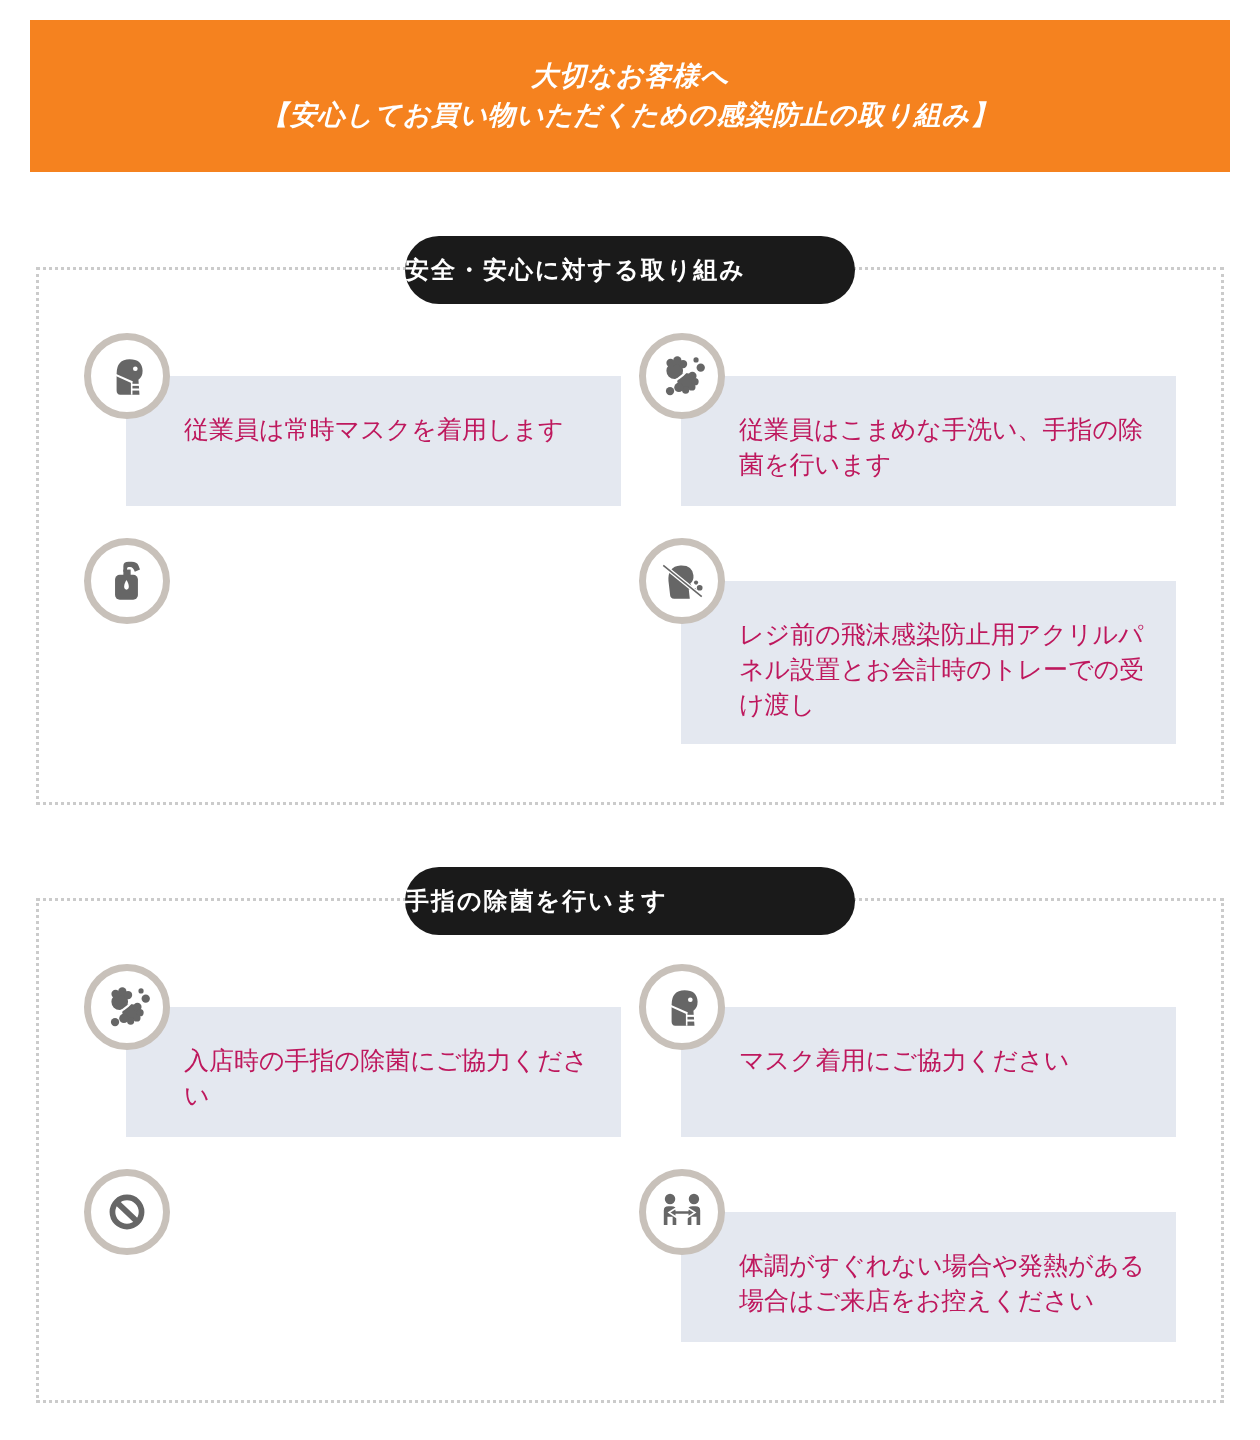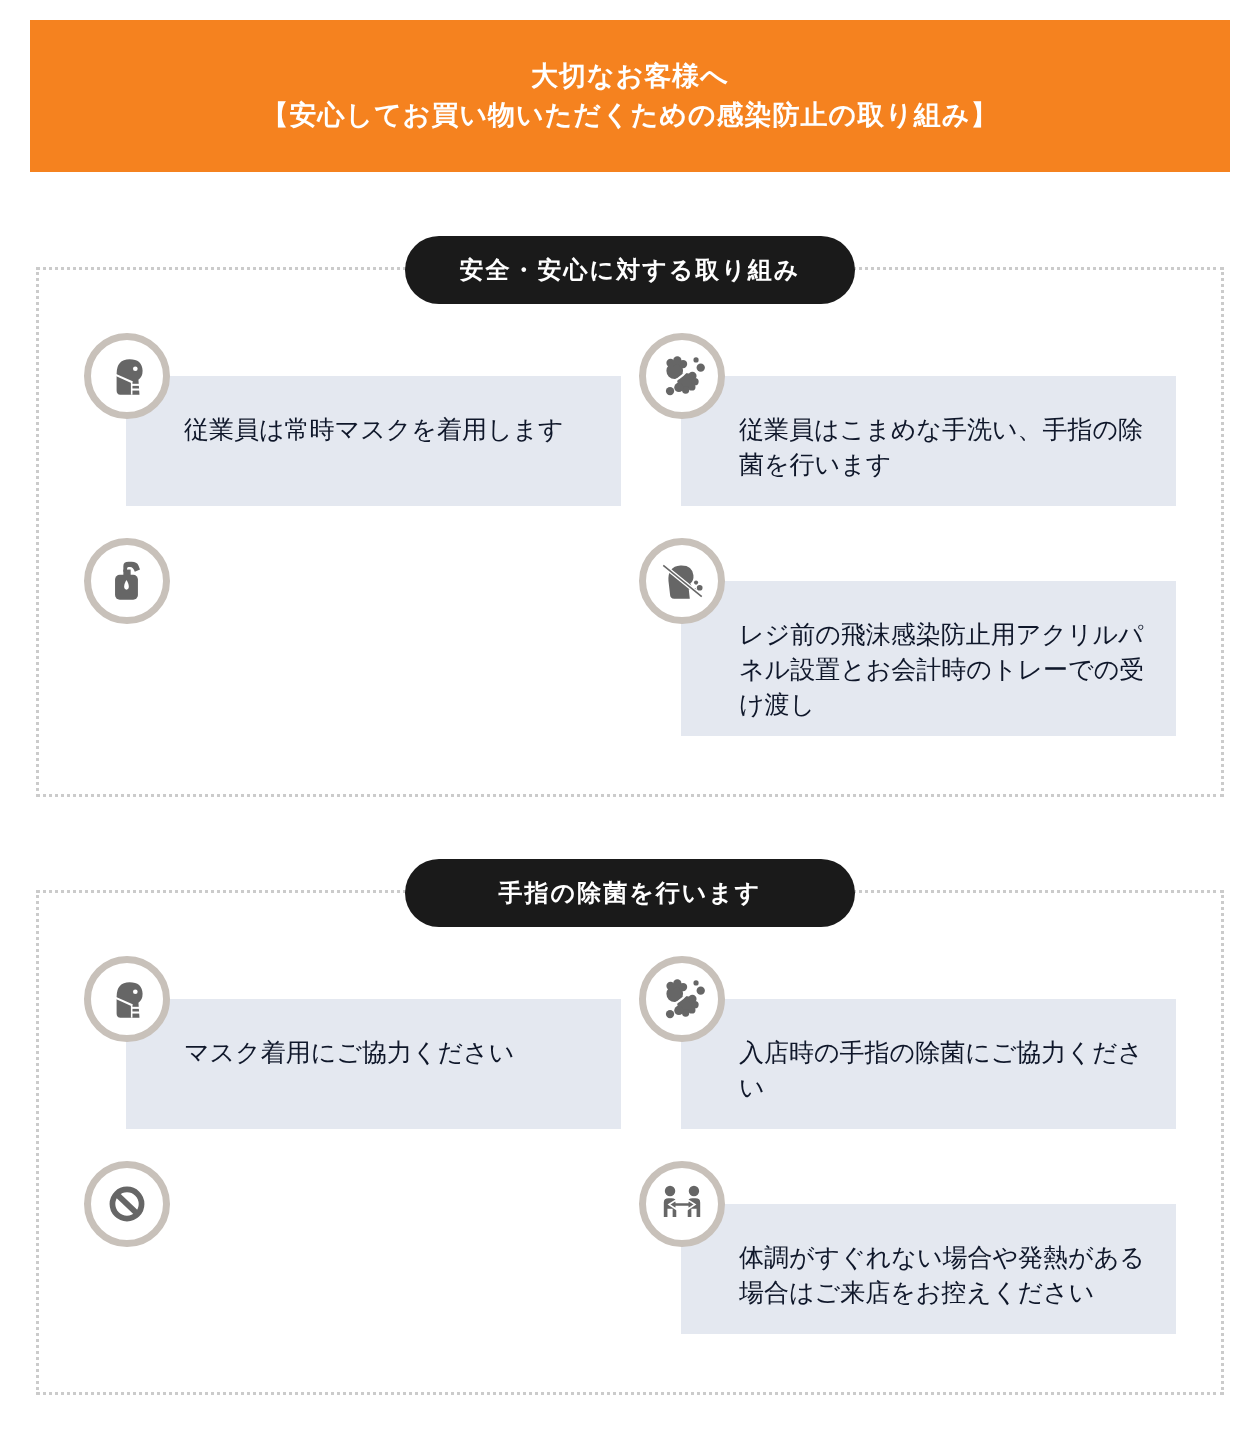--- a/index.html
+++ b/index.html
@@ -11,20 +11,21 @@
   .page{width:1260px;min-height:1440px;background:#ffffff;}
 
   
   .banner{
     margin:20px 30px 0 30px;
     height:152px;
     background:#f5821f;
     display:flex;flex-direction:column;
     align-items:center;justify-content:center;
     gap:9px;
+    font-style:italic;
   }
   .banner-line{
     color:#ffffff;
     font-size:27px;
     font-weight:700;
     letter-spacing:1px;
     line-height:1.1;
   }
 
   
@@ -35,21 +36,21 @@
     padding:63px 45px 58px 45px;
   }
   .panel.second{margin-top:93px;margin-bottom:25px;}
   .pill{
     position:absolute;
     top:-34px;left:50%;
     transform:translateX(-50%);
     width:450px;height:68px;
     background:#1a1a1a;
     border-radius:34px;
-    display:flex;align-items:center;justify-content:center;
+    display:flex;align-items:center;justify-content:flex-start;
     color:#ffffff;font-size:24px;font-weight:700;letter-spacing:2px;
   }
 
   
   .grid{
     display:grid;
     grid-template-columns:1fr 1fr;
     column-gap:18px;
     row-gap:32px;
   }
@@ -57,24 +58,24 @@
     position:relative;
     display:flex;
     padding-top:43px;
     padding-left:42px;
   }
   .bubble{
     flex:1;
     box-sizing:border-box;
     background:#e4e8f0;
     min-height:130px;
-    padding:36px 10px 14px 58px;
+    padding:36px 10px 22px 58px;
     font-size:25px;
     line-height:1.4;
-    color:#0f172a;
+    color:#be185d;
     letter-spacing:0;
   }
   .icon-circle{
     position:absolute;
     left:0;top:0;
     width:72px;height:72px;
     background:#ffffff;
     border:7px solid #c8c1ba;
     border-radius:50%;
     display:flex;align-items:center;justify-content:center;
@@ -197,38 +198,38 @@
 
   <section class="panel second">
     <div class="pill">
       <span>手指の除菌を行います</span>
     </div>
     <div class="grid">
 
       <div class="item">
         <span class="icon-circle">
           <svg class="glyph">
+              <use href="#ic-hands"></use>
+            </svg>
+        </span>
+        <div class="bubble">入店時の手指の除菌にご協力ください</div>
+      </div>
+
+      <div class="item">
+        <span class="icon-circle">
+          <svg class="glyph">
               <use href="#ic-mask"></use>
             </svg>
         </span>
         <div class="bubble">マスク着用にご協力ください</div>
       </div>
 
       <div class="item">
         <span class="icon-circle">
           <svg class="glyph">
-              <use href="#ic-hands"></use>
-            </svg>
-        </span>
-        <div class="bubble">入店時の手指の除菌にご協力ください</div>
-      </div>
-
-      <div class="item">
-        <span class="icon-circle">
-          <svg class="glyph">
               <use href="#ic-no"></use>
             </svg>
         </span>
       </div>
 
       <div class="item">
         <span class="icon-circle">
           <svg class="glyph">
               <use href="#ic-distance"></use>
             </svg>

